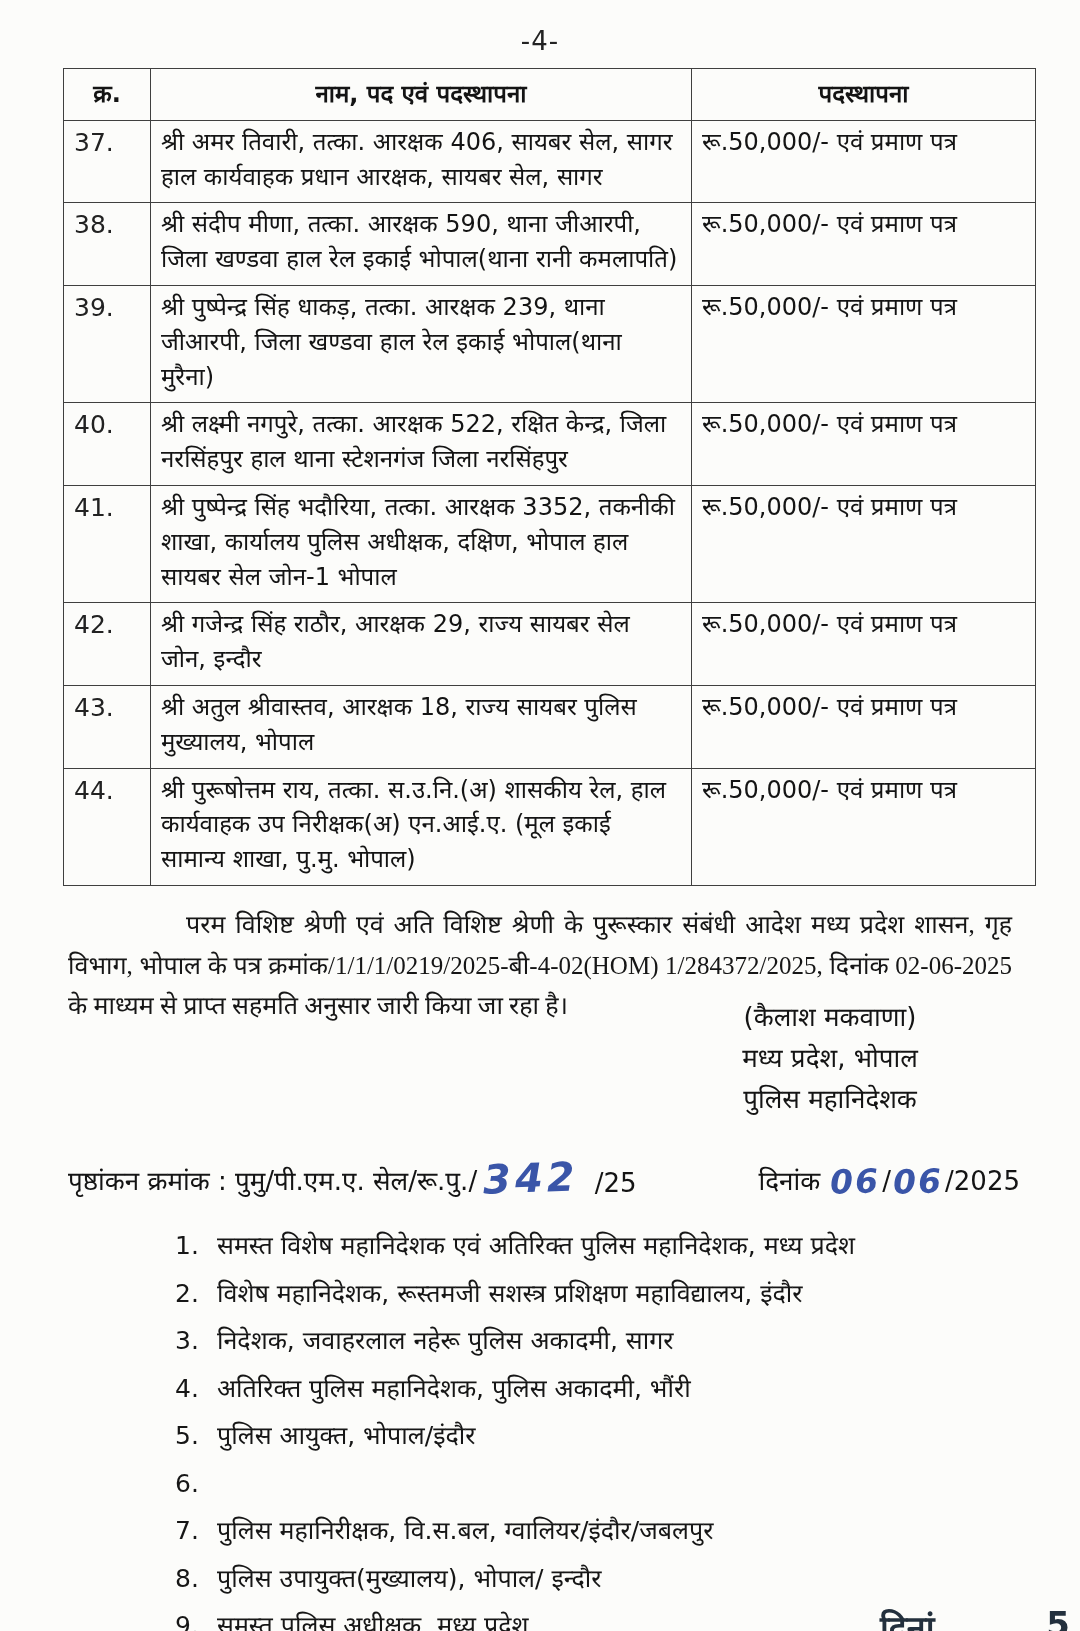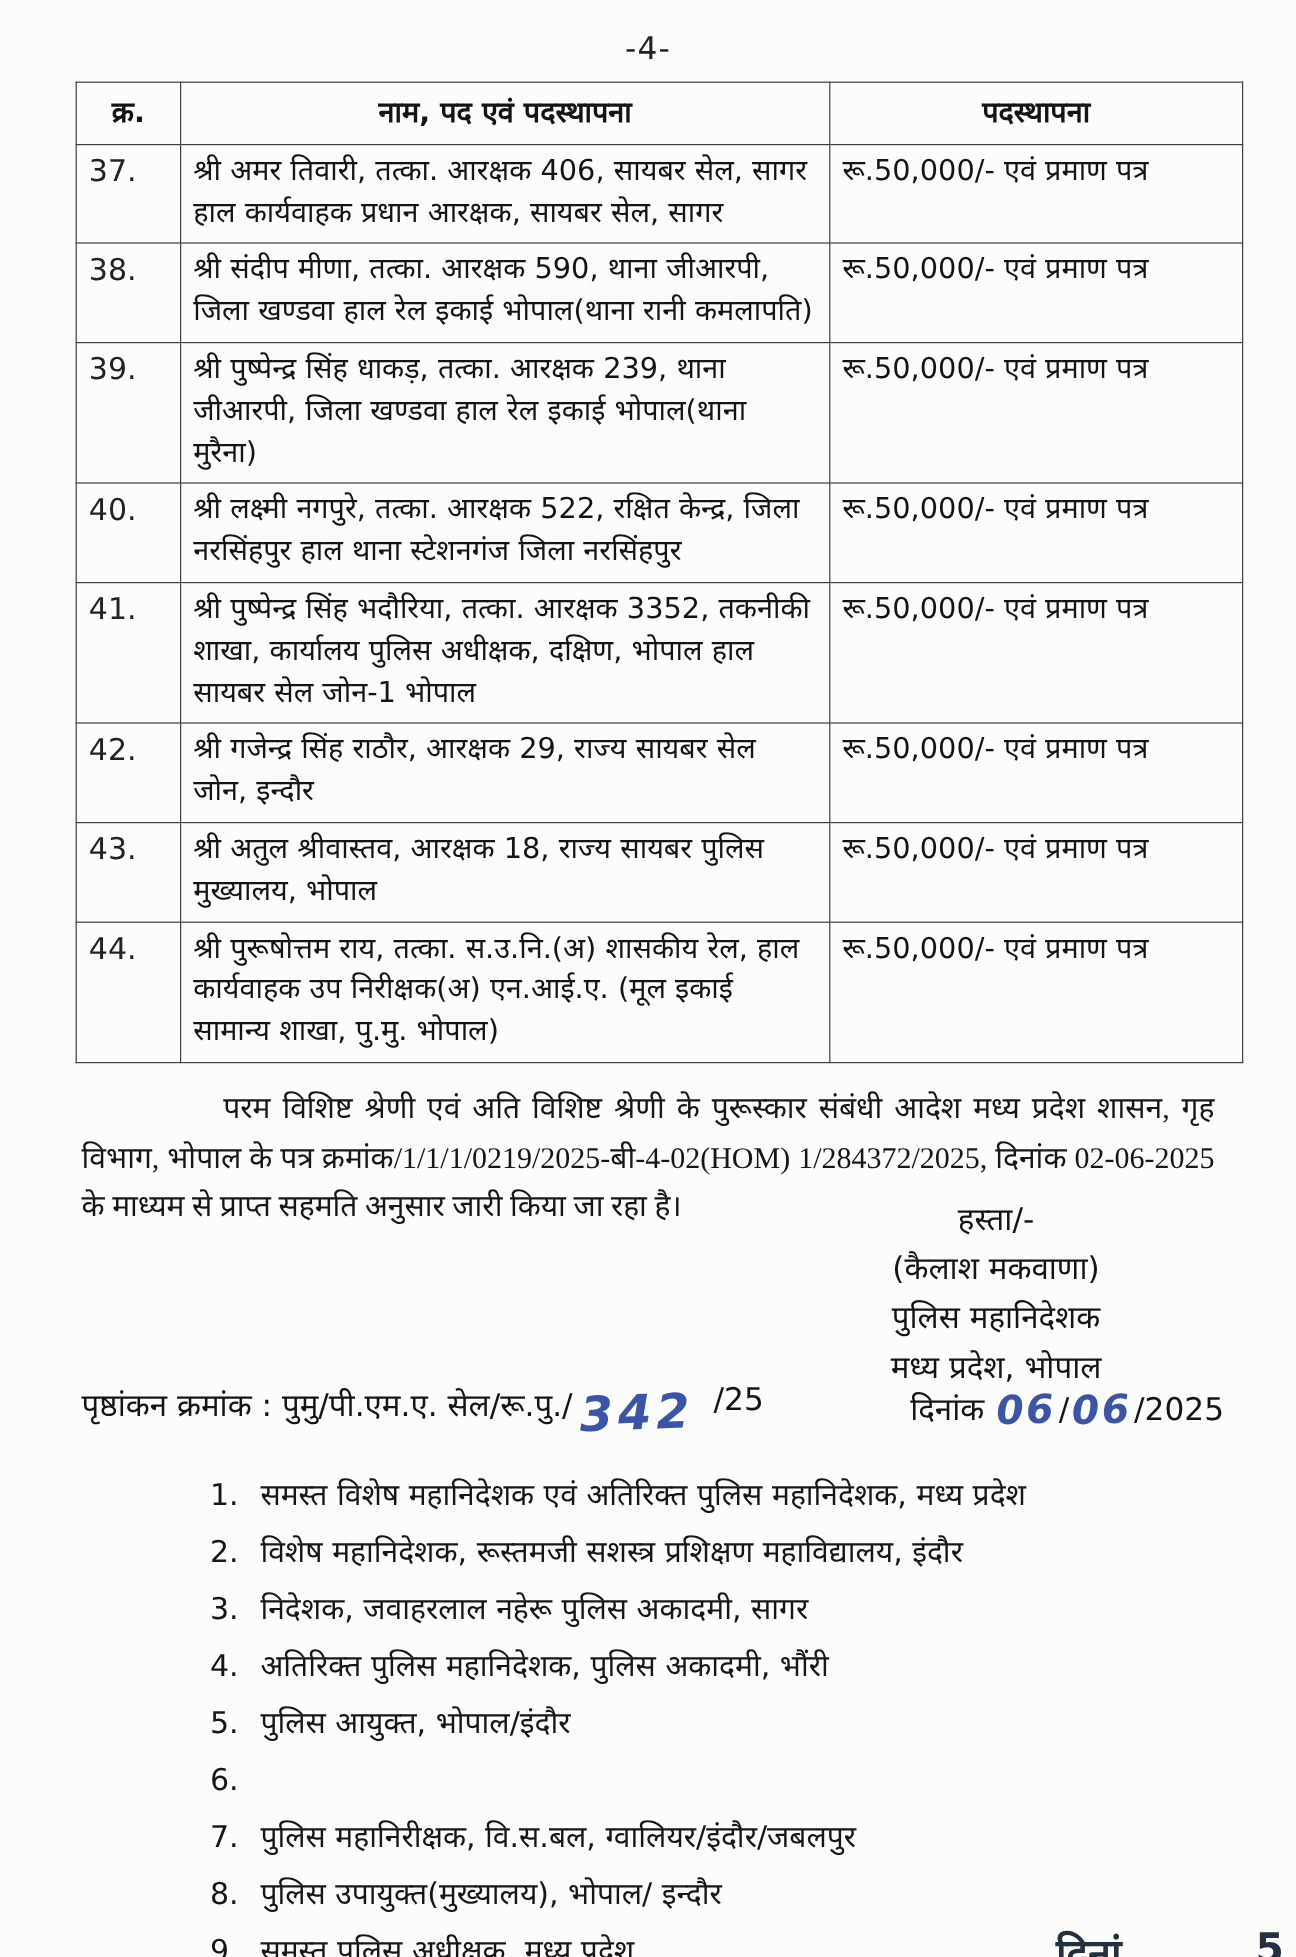--- a/index.html
+++ b/index.html
@@ -41,21 +41,21 @@
   
   .sig-block{
     position:absolute;left:660px;top:998px;width:340px;
     text-align:center;font-size:26px;line-height:1.5;color:#141414;
   }
   .sig-block div{margin-bottom:2px;}
   
   .endorse{
     position:absolute;left:68px;top:1152px;width:960px;
     font-size:26px;color:#141414;
-    display:flex;align-items:flex-start;
+    display:flex;align-items:flex-end;
   }
   .endorse .left{white-space:nowrap;}
   .hw{
     color:#3a55a8;
     font-size:40px;
     font-weight:bold;
     font-style:italic;
     letter-spacing:4px;
     display:inline-block;
     transform:rotate(-2deg) translateY(3px);
@@ -132,24 +132,23 @@
       <td class="sno">44.</td>
       <td class="name">श्री पुरूषोत्तम राय, तत्का. स.उ.नि.(अ) शासकीय रेल, हाल कार्यवाहक उप निरीक्षक(अ) एन.आई.ए. (मूल इकाई सामान्य शाखा, पु.मु. भोपाल)</td>
       <td class="award-col">रू.50,000/- एवं प्रमाण पत्र</td>
     </tr>
   </tbody>
     </table>
 
   <div class="body-para">परम विशिष्ट श्रेणी एवं अति विशिष्ट श्रेणी के पुरूस्कार संबंधी आदेश मध्य प्रदेश शासन, गृह विभाग, भोपाल के पत्र क्रमांक/1/1/1/0219/2025-बी-4-02(HOM) 1/284372/2025, दिनांक 02-06-2025 के माध्यम से प्राप्त सहमति अनुसार जारी किया जा रहा है।</div>
 
   <div class="sig-block">
-    <div>हस्ता/-</div>
     <div>(कैलाश मकवाणा)</div>
+    <div>मध्य प्रदेश,  भोपाल</div>
     <div>पुलिस महानिदेशक</div>
-    <div>मध्य प्रदेश,  भोपाल</div>
   </div>
 
   <div class="endorse">
     <span class="left">पृष्ठांकन क्रमांक :  पुमु/पी.एम.ए.  सेल/रू.पु./</span>
     <span class="hw">342</span>
     <span class="suffix">/25</span>
     <span class="date-part">
       <span>दिनांक</span>
       <span class="hw date">06</span><span>/</span><span class="hw date">06</span><span>/2025</span>
     </span>

